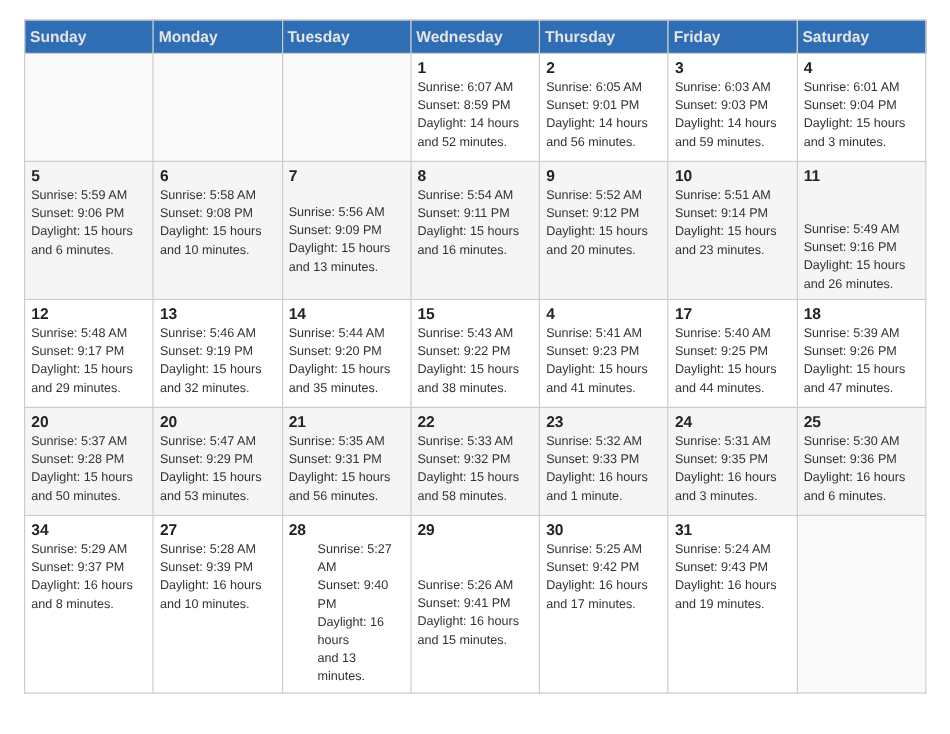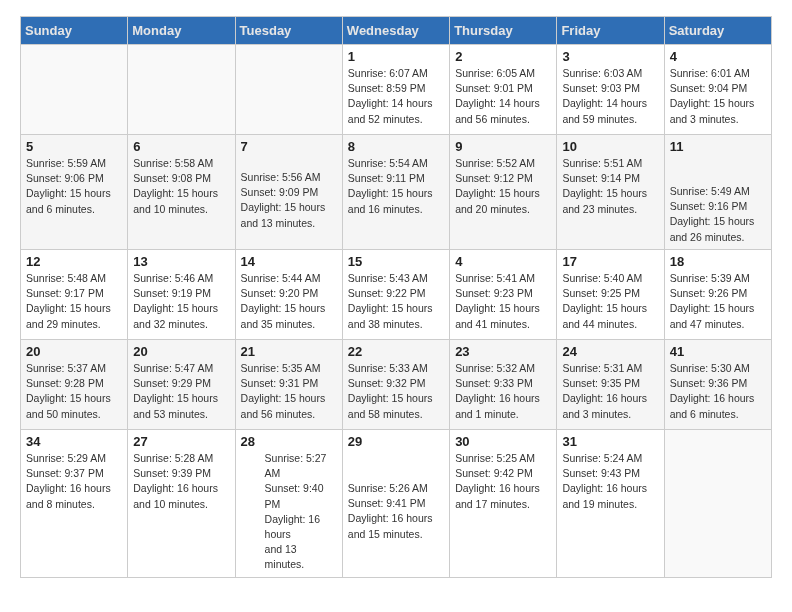--- a/index.html
+++ b/index.html
@@ -279,21 +279,21 @@
 and 1 minute.</div>
           </td>
           <td>
             <span class="day-num">24</span>
             <div class="cell-content" style="white-space: pre-line;">Sunrise: 5:31 AM
 Sunset: 9:35 PM
 Daylight: 16 hours
 and 3 minutes.</div>
           </td>
           <td>
-            <span class="day-num">41</span>
+            <span class="day-num">25</span>
             <div class="cell-content" style="white-space: pre-line;">Sunrise: 5:30 AM
 Sunset: 9:36 PM
 Daylight: 16 hours
 and 6 minutes.</div>
           </td>
         </tr>
         <tr>
           <td>
             <span class="day-num">34</span>
             <div class="cell-content" style="white-space: pre-line;">Sunrise: 5:29 AM

